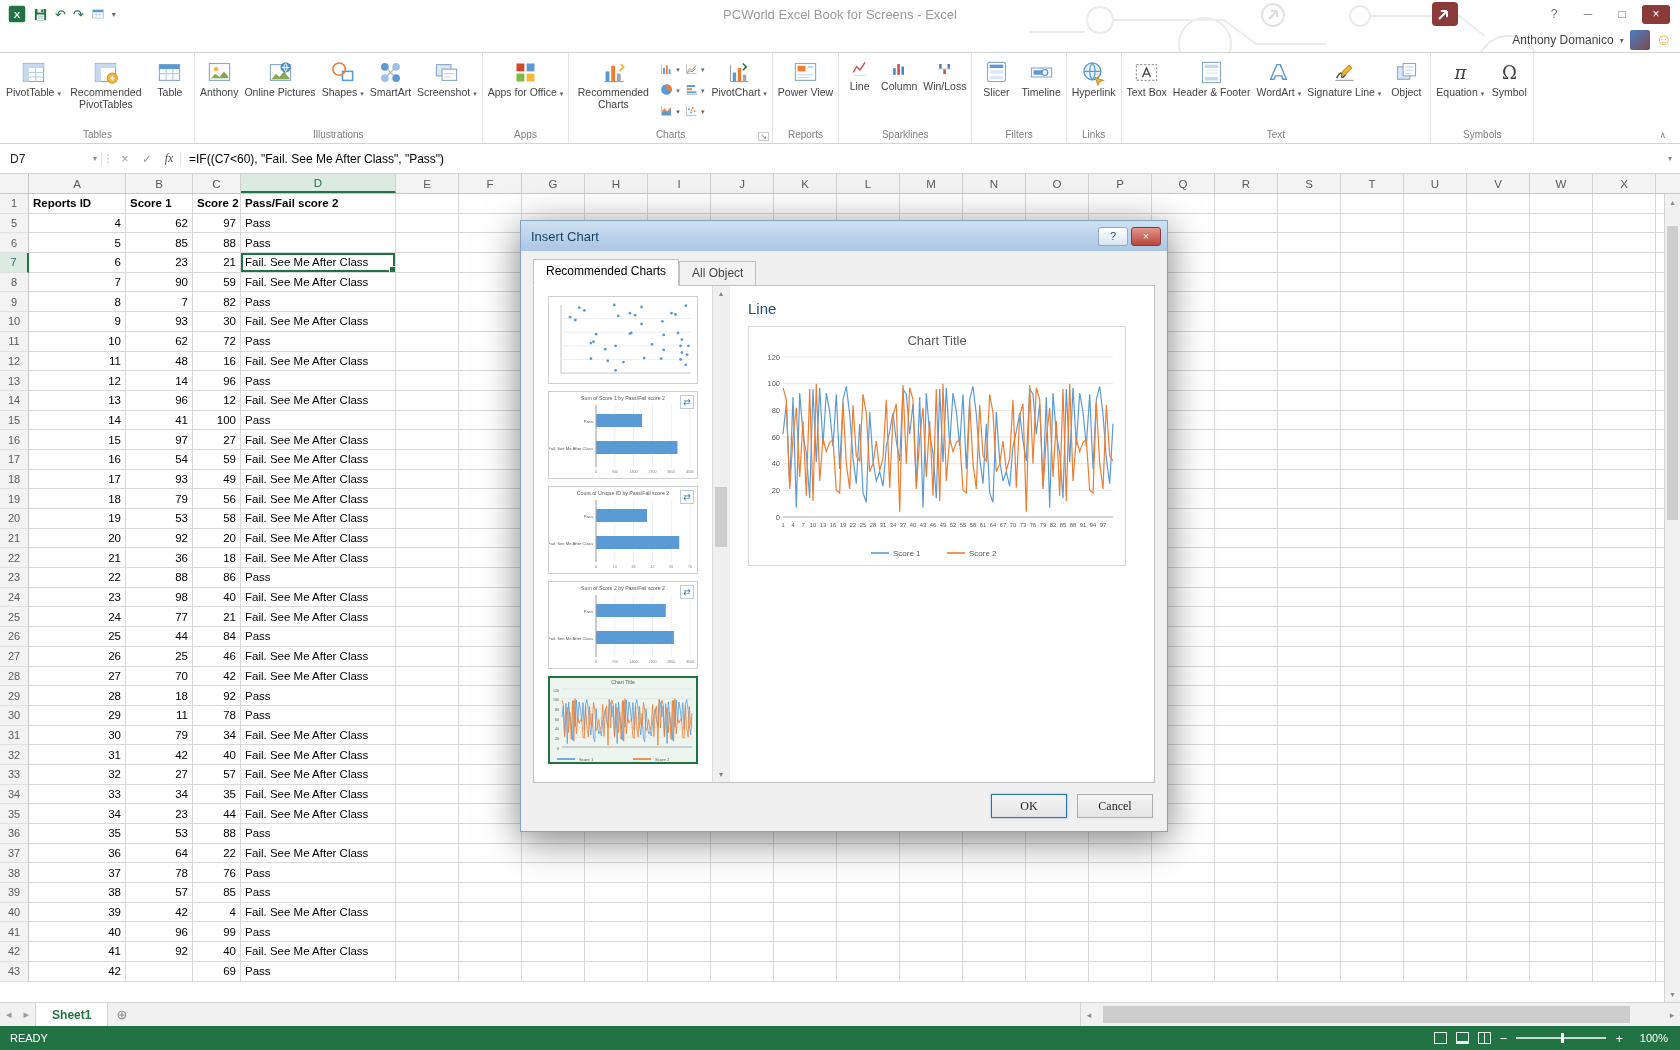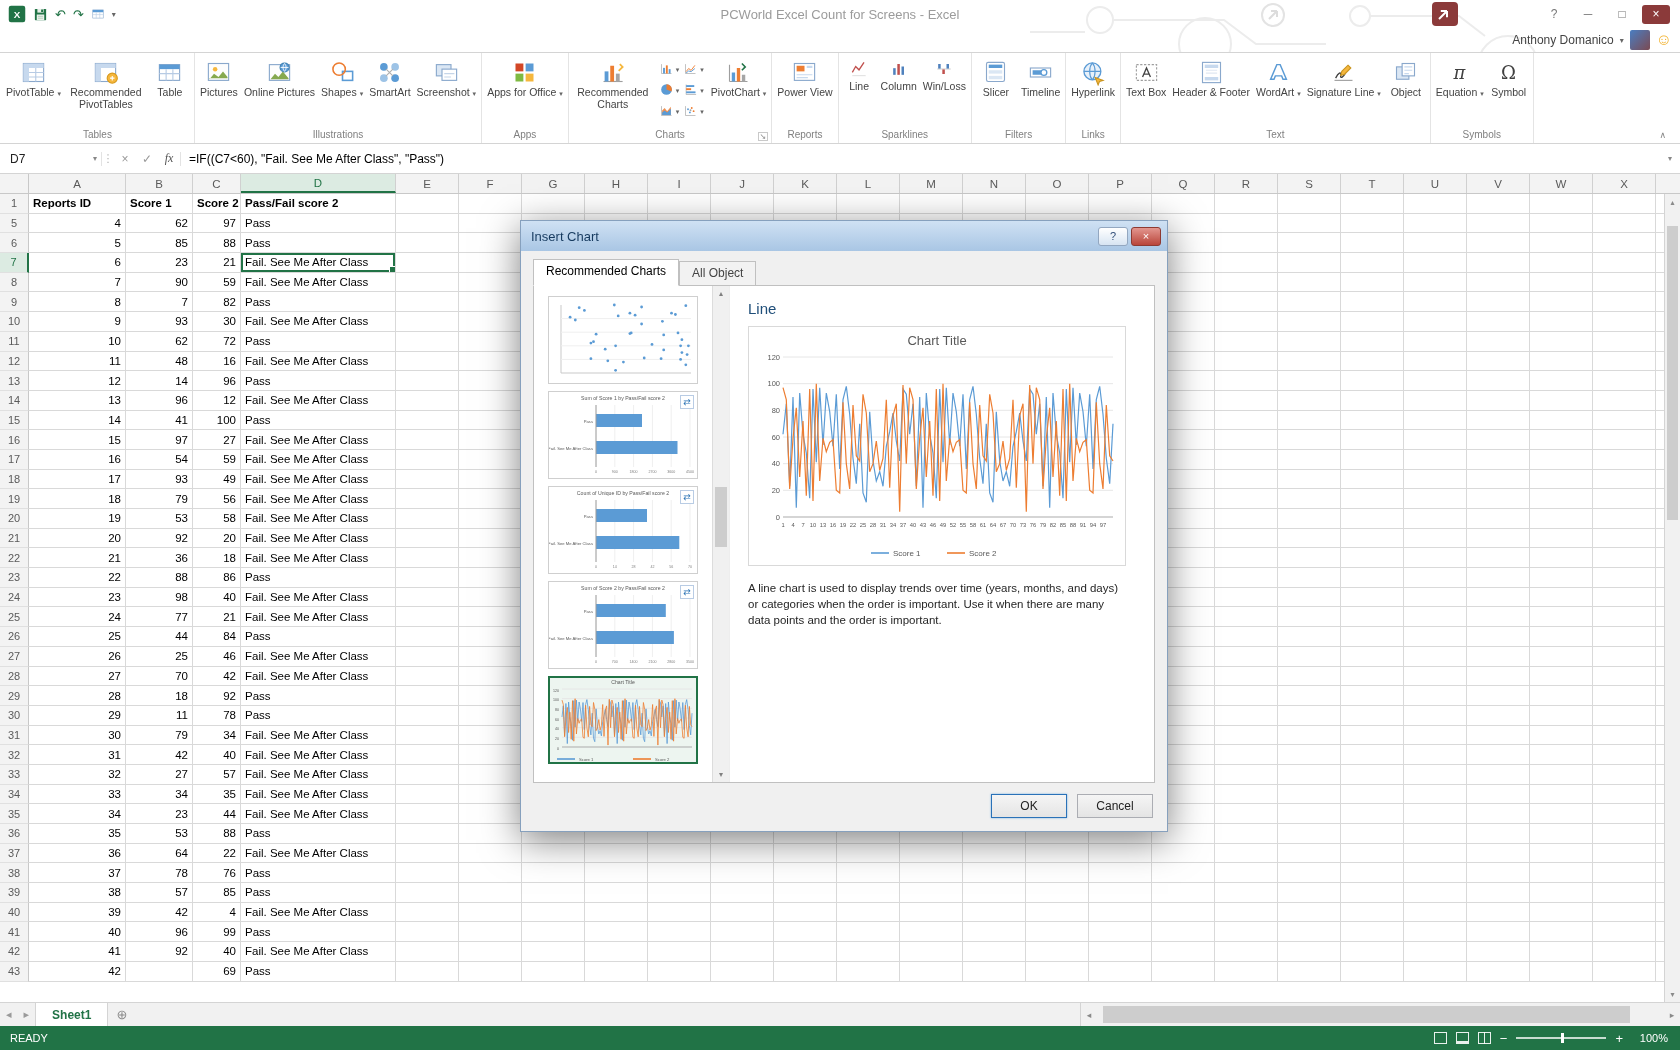--- a/index.html
+++ b/index.html
@@ -103,21 +103,21 @@
 .pivot-badge{position:absolute;top:3px;right:3px;width:14px;height:14px;border:1px solid #b9cce4;background:#fff;color:#2e75b6;font-size:9px;line-height:12px;text-align:center;}
 .vscroll2{position:absolute;top:0;right:0;bottom:0;width:17px;background:#f0f0f0;border-left:1px solid #dcdcdc;display:flex;flex-direction:column;align-items:center;}
 .vs2-arrow{height:15px;display:flex;align-items:center;color:#808080;font-size:8px;}
 .vs2-track{flex:1;width:100%;position:relative;}
 .vs2-thumb{position:absolute;left:2px;right:2px;top:40%;height:60px;background:#cdcdcd;}
 .preview{flex:1;padding:14px 18px 0;}
 .preview-heading{font-size:15px;color:#1f4e79;margin-bottom:9px;}
 .chart-frame{width:378px;height:240px;border:1px solid #d9d9d9;background:#fff;}
 .desc{margin-top:14px;font-size:11.5px;color:#262626;line-height:1.4;width:378px;}
 .dlg-footer{flex:0 0 auto;display:flex;justify-content:flex-end;gap:10px;padding:11px 14px 13px;}
-.btn{min-width:76px;height:24px;font-size:12px;font-family:Liberation Sans, sans-serif;border:1px solid #abadb3;background:linear-gradient(#f5f5f5,#e4e4e4);color:#222;}
+.btn{min-width:76px;height:24px;font-size:12px;font-family:Liberation Serif, serif;border:1px solid #abadb3;background:linear-gradient(#f5f5f5,#e4e4e4);color:#222;}
 .btn.ok{border:1px solid #2a72b8;box-shadow:0 0 2px #7ab0e0;}
 </style>
 </head>
 <body>
 
 <div class="app">
 
   <svg class="decor" width="560" height="118" viewBox="0 0 560 118">
     <g stroke="#ececec" fill="none" stroke-width="2">
       <circle cx="70" cy="20" r="13"></circle>
@@ -155,21 +155,21 @@
       <span class="qat-glyph">↷</span>
       <span class="qat-ic">
           <svg width="14" height="14" viewBox="0 0 24 24">
             <rect x="3" y="5" width="18" height="14" fill="#fff" stroke="#8aa8cc"></rect>
             <rect x="3" y="5" width="18" height="4" fill="#5b9bd5"></rect>
             <path d="M3 13h18M9 9v10M15 9v10" stroke="#b7cbe4" fill="none"></path>
           </svg>
         </span>
       <span class="qat-dd">▾</span>
     </div>
-    <div class="window-title">PCWorld Excel Count for Screens - Excel</div>
+    <div class="window-title">PCWorld Excel Book for Screens - Excel</div>
     <div class="win-controls">
       <span class="wc">?</span>
       <span class="wc">─</span>
       <span class="wc">□</span>
       <span class="wc close">×</span>
     </div>
   </div>
 
   <div class="tabrow">
     <div class="user-area">
@@ -222,21 +222,21 @@
       <div class="rgroup">
         <div class="rgroup-body">
           <div class="lbtn">
             <span class="licon">
               <svg width="27" height="27" viewBox="0 0 24 24">
                 <rect x="3" y="4" width="18" height="15" fill="#fdfdfd" stroke="#8aa8cc"></rect>
                 <circle cx="9" cy="9" r="2" fill="#f5b73d"></circle>
                 <path d="M4 18l4-5 4 3 4-5 4 5v1H4z" fill="#86a94f"></path>
               </svg>
             </span>
-            <span class="llabel">Pictures</span>
+            <span class="llabel">Anthony</span>
           </div>
           <div class="lbtn">
             <span class="licon">
               <svg width="27" height="27" viewBox="0 0 24 24">
                 <rect x="3" y="5" width="18" height="14" fill="#fdfdfd" stroke="#8aa8cc"></rect>
                 <path d="M4 18l4-5 3 3 4-5 5 6v1H4z" fill="#86a94f"></path>
                 <circle cx="16.5" cy="7.5" r="4" fill="#5b9bd5" stroke="#3c7fb1"></circle>
                 <path d="M13 7.5h7M16.5 4c1.8 2 1.8 5 0 7M16.5 4c-1.8 2-1.8 5 0 7" stroke="#fff" fill="none" stroke-width=".8"></path>
               </svg>
             </span>
@@ -1164,21 +1164,20 @@
               <text x="344.0" y="200" text-anchor="middle" font-size="5.8" fill="#595959">94</text>
               <text x="354.0" y="200" text-anchor="middle" font-size="5.8" fill="#595959">97</text>
               <polyline points="34.0,107.3 37.3,76.7 40.7,159.3 44.0,70.0 47.3,180.7 50.7,66.0 54.0,107.3 57.3,126.0 60.7,171.3 64.0,62.0 67.3,135.3 70.7,60.7 74.0,118.0 77.3,66.0 80.7,84.7 84.0,119.3 87.3,67.3 90.7,142.0 94.0,72.7 97.3,59.3 100.7,87.3 104.0,131.3 107.3,156.7 110.7,96.7 114.0,166.0 117.3,175.3 120.7,84.7 124.0,134.0 127.3,154.0 130.7,144.7 134.0,159.3 137.3,119.3 140.7,104.7 144.0,86.0 147.3,114.0 150.7,134.0 154.0,62.0 157.3,67.3 160.7,107.3 164.0,76.7 167.3,159.3 170.7,70.0 174.0,180.7 177.3,66.0 180.7,107.3 184.0,126.0 187.3,171.3 190.7,62.0 194.0,135.3 197.3,60.7 200.7,118.0 204.0,66.0 207.3,84.7 210.7,119.3 214.0,67.3 217.3,142.0 220.7,72.7 224.0,59.3 227.3,87.3 230.7,131.3 234.0,156.7 237.3,96.7 240.7,166.0 244.0,175.3 247.3,84.7 250.7,134.0 254.0,154.0 257.3,144.7 260.7,159.3 264.0,119.3 267.3,104.7 270.7,86.0 274.0,114.0 277.3,134.0 280.7,62.0 284.0,67.3 287.3,107.3 290.7,76.7 294.0,159.3 297.3,70.0 300.7,180.7 304.0,66.0 307.3,107.3 310.7,126.0 314.0,171.3 317.3,62.0 320.7,135.3 324.0,60.7 327.3,118.0 330.7,66.0 334.0,84.7 337.3,119.3 340.7,67.3 344.0,142.0 347.3,72.7 350.7,59.3 354.0,87.3 357.3,131.3 360.7,156.7 364.0,96.7" fill="none" stroke="#5b9bd5" stroke-width="1.2"></polyline>
               <polyline points="34.0,60.7 37.3,72.7 40.7,162.0 44.0,111.3 47.3,80.7 50.7,150.0 54.0,94.0 57.3,168.7 60.7,62.0 64.0,174.0 67.3,56.7 70.7,154.0 74.0,111.3 77.3,124.7 80.7,115.3 84.0,112.7 87.3,163.3 90.7,166.0 94.0,75.3 97.3,136.7 100.7,162.0 104.0,78.0 107.3,128.7 110.7,134.0 114.0,67.3 117.3,86.0 120.7,144.7 124.0,136.7 127.3,114.0 130.7,143.3 134.0,131.3 137.3,72.7 140.7,160.7 144.0,88.7 147.3,76.7 150.7,184.7 154.0,58.0 157.3,136.7 160.7,60.7 164.0,72.7 167.3,162.0 170.7,111.3 174.0,80.7 177.3,150.0 180.7,94.0 184.0,168.7 187.3,62.0 190.7,174.0 194.0,56.7 197.3,154.0 200.7,111.3 204.0,124.7 207.3,115.3 210.7,112.7 214.0,163.3 217.3,166.0 220.7,75.3 224.0,136.7 227.3,162.0 230.7,78.0 234.0,128.7 237.3,134.0 240.7,67.3 244.0,86.0 247.3,144.7 250.7,136.7 254.0,114.0 257.3,143.3 260.7,131.3 264.0,72.7 267.3,160.7 270.7,88.7 274.0,76.7 277.3,184.7 280.7,58.0 284.0,136.7 287.3,60.7 290.7,72.7 294.0,162.0 297.3,111.3 300.7,80.7 304.0,150.0 307.3,94.0 310.7,168.7 314.0,62.0 317.3,174.0 320.7,56.7 324.0,154.0 327.3,111.3 330.7,124.7 334.0,115.3 337.3,112.7 340.7,163.3 344.0,166.0 347.3,75.3 350.7,136.7 354.0,162.0 357.3,78.0 360.7,128.7 364.0,134.0" fill="none" stroke="#ed7d31" stroke-width="1.2"></polyline>
               <line x1="122" y1="226" x2="140" y2="226" stroke="#5b9bd5" stroke-width="1.6"></line>
               <text x="144" y="228.85714285714286" font-size="8" fill="#595959">Score 1</text>
               <line x1="198" y1="226" x2="216" y2="226" stroke="#ed7d31" stroke-width="1.6"></line>
               <text x="220" y="228.85714285714286" font-size="8" fill="#595959">Score 2</text>
             </svg>
         </div>
-        <p class="desc">A line chart is used to display trends over time (years, months, and days) or categories when the order is important. Use it when there are many data points and the order is important.</p>
       </div>
     </div>
     <div class="dlg-footer">
       <button class="btn ok">OK</button>
       <button class="btn">Cancel</button>
     </div>
   </div>
 
 </div>
 

